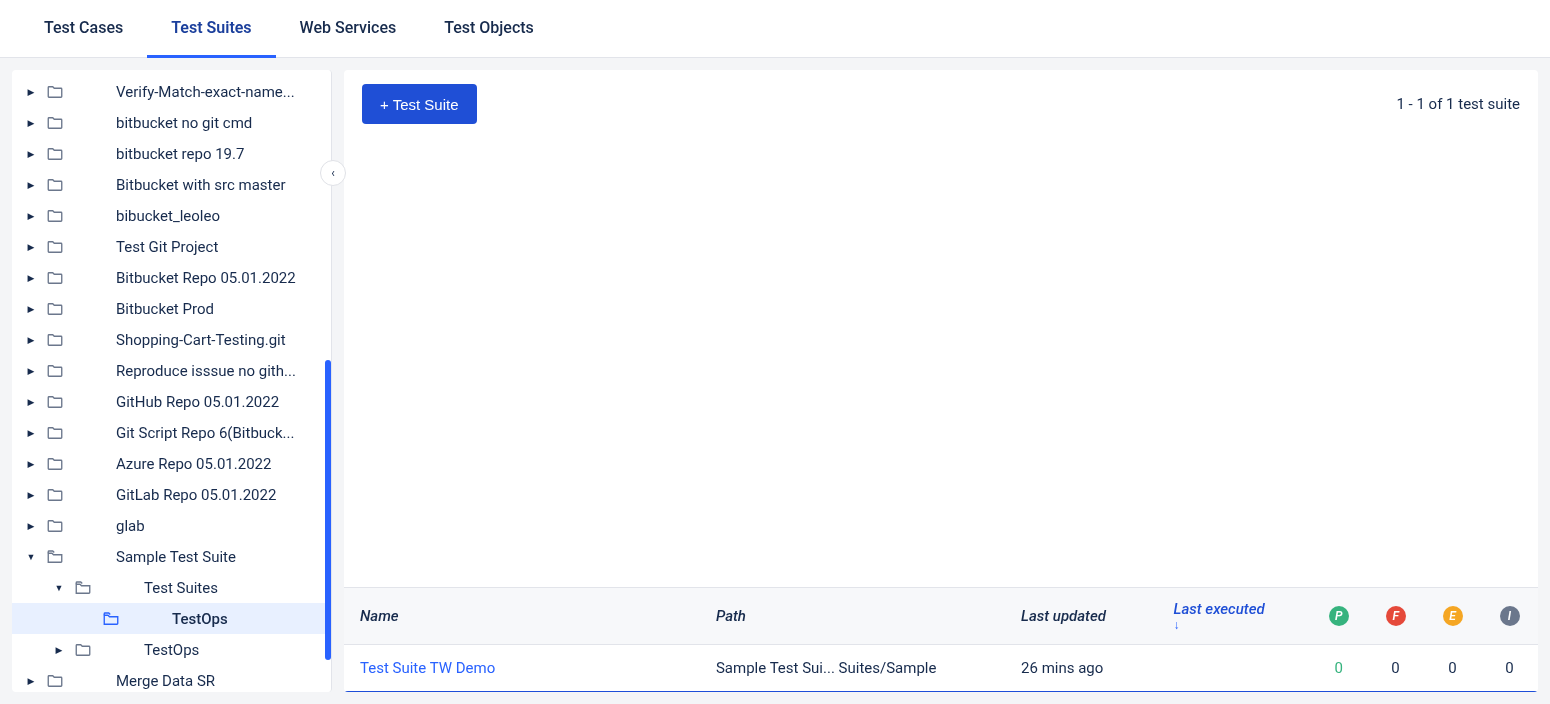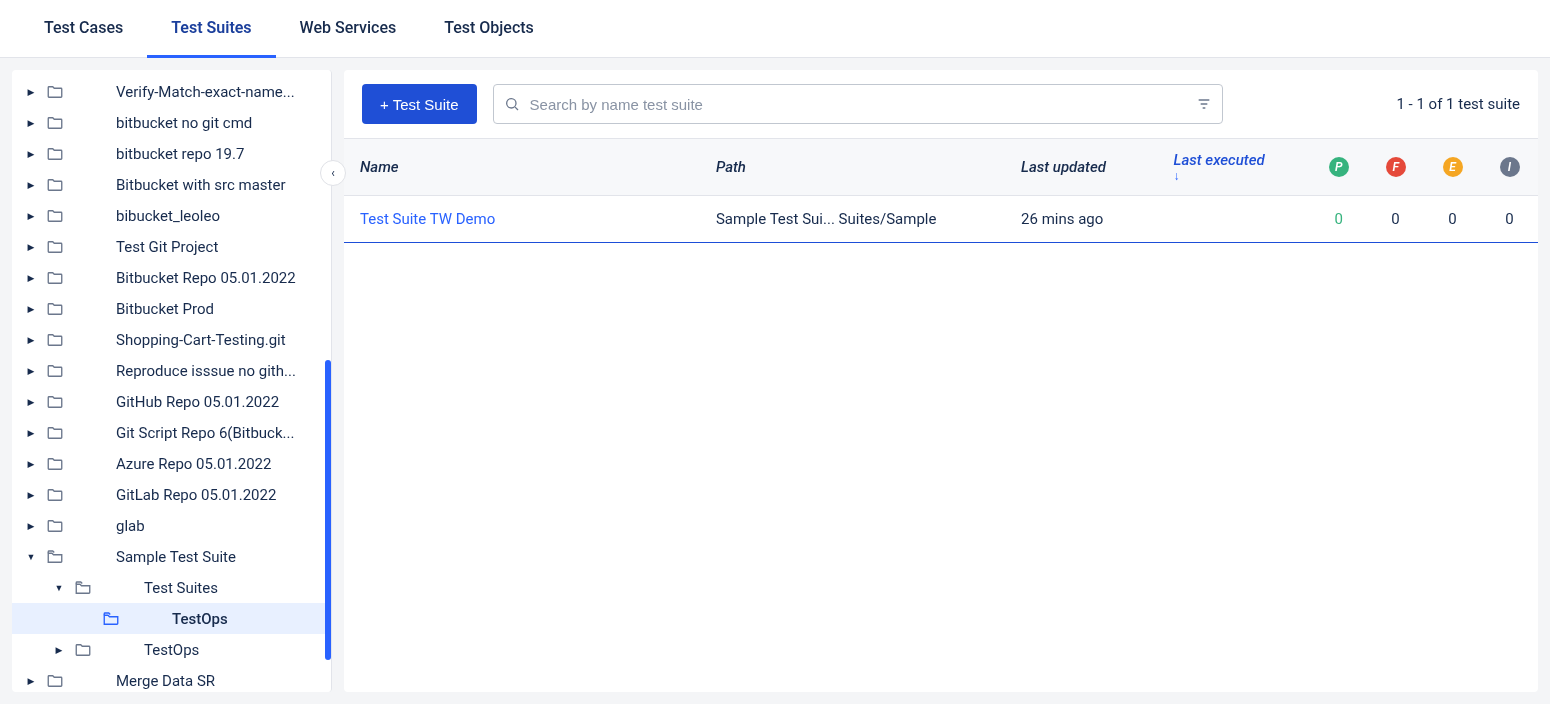--- a/index.html
+++ b/index.html
@@ -135,20 +135,21 @@
     
     .content {
       flex: 1;
       margin: 12px;
       background: #fff;
       border-radius: 4px;
       display: flex;
       flex-direction: column;
       position: relative;
       overflow: hidden;
+      justify-content: space-between;
     }
     .toolbar {
       display: flex;
       align-items: center;
       padding: 14px 18px;
       gap: 16px;
     }
     .btn-primary {
       background: #1f4fd6;
       color: #fff;
@@ -432,36 +433,20 @@
       </div>
     </div>
 
   <div class="collapse-handle">
     <span>‹</span>
   </div>
 
   <div class="content">
     <div class="toolbar">
       <button class="btn-primary">+ Test Suite</button>
-      <div class="search-wrap">
-        <span class="search-ic">
-          <svg width="16" height="16" viewBox="0 0 24 24" fill="none" stroke="#6b778c" stroke-width="2">
-              <circle cx="11" cy="11" r="7"></circle>
-              <line x1="21" y1="21" x2="16.65" y2="16.65"></line>
-            </svg>
-        </span>
-        <input type="text" placeholder="Search by name test suite" style="">
-        <span class="filter-ic">
-          <svg width="16" height="16" viewBox="0 0 24 24" fill="none" stroke="#6b778c" stroke-width="2">
-              <line x1="4" y1="6" x2="20" y2="6"></line>
-              <line x1="7" y1="12" x2="17" y2="12"></line>
-              <line x1="10" y1="18" x2="14" y2="18"></line>
-            </svg>
-        </span>
-      </div>
       <div class="toolbar-spacer"></div>
       <div class="pager">1 - 1 of 1 test suite</div>
     </div>
 
     <table class="tbl">
       <thead>
         <tr>
           <th style="width:350px">Name</th>
           <th style="width:300px">Path</th>
           <th style="width:150px">Last updated</th>

